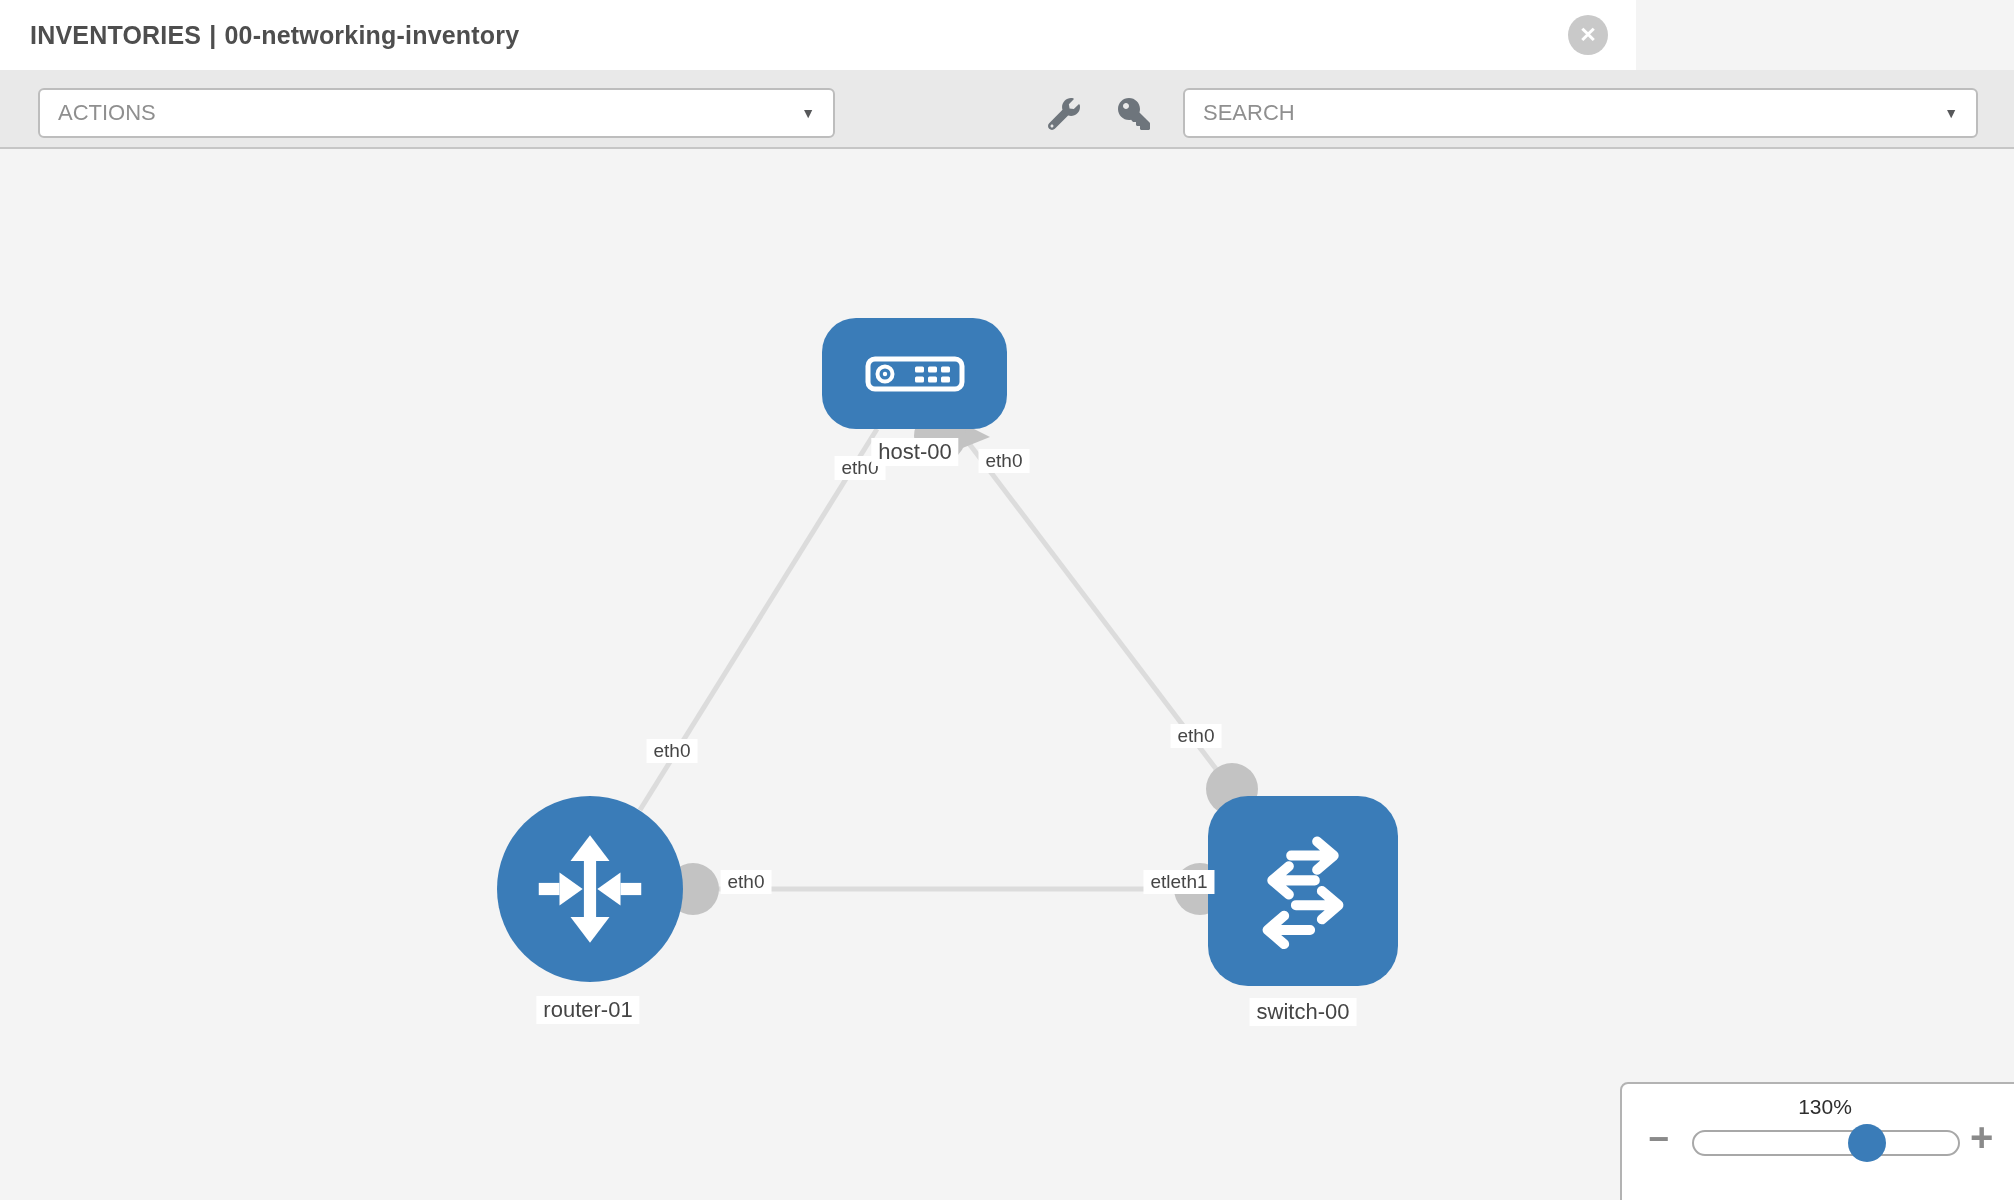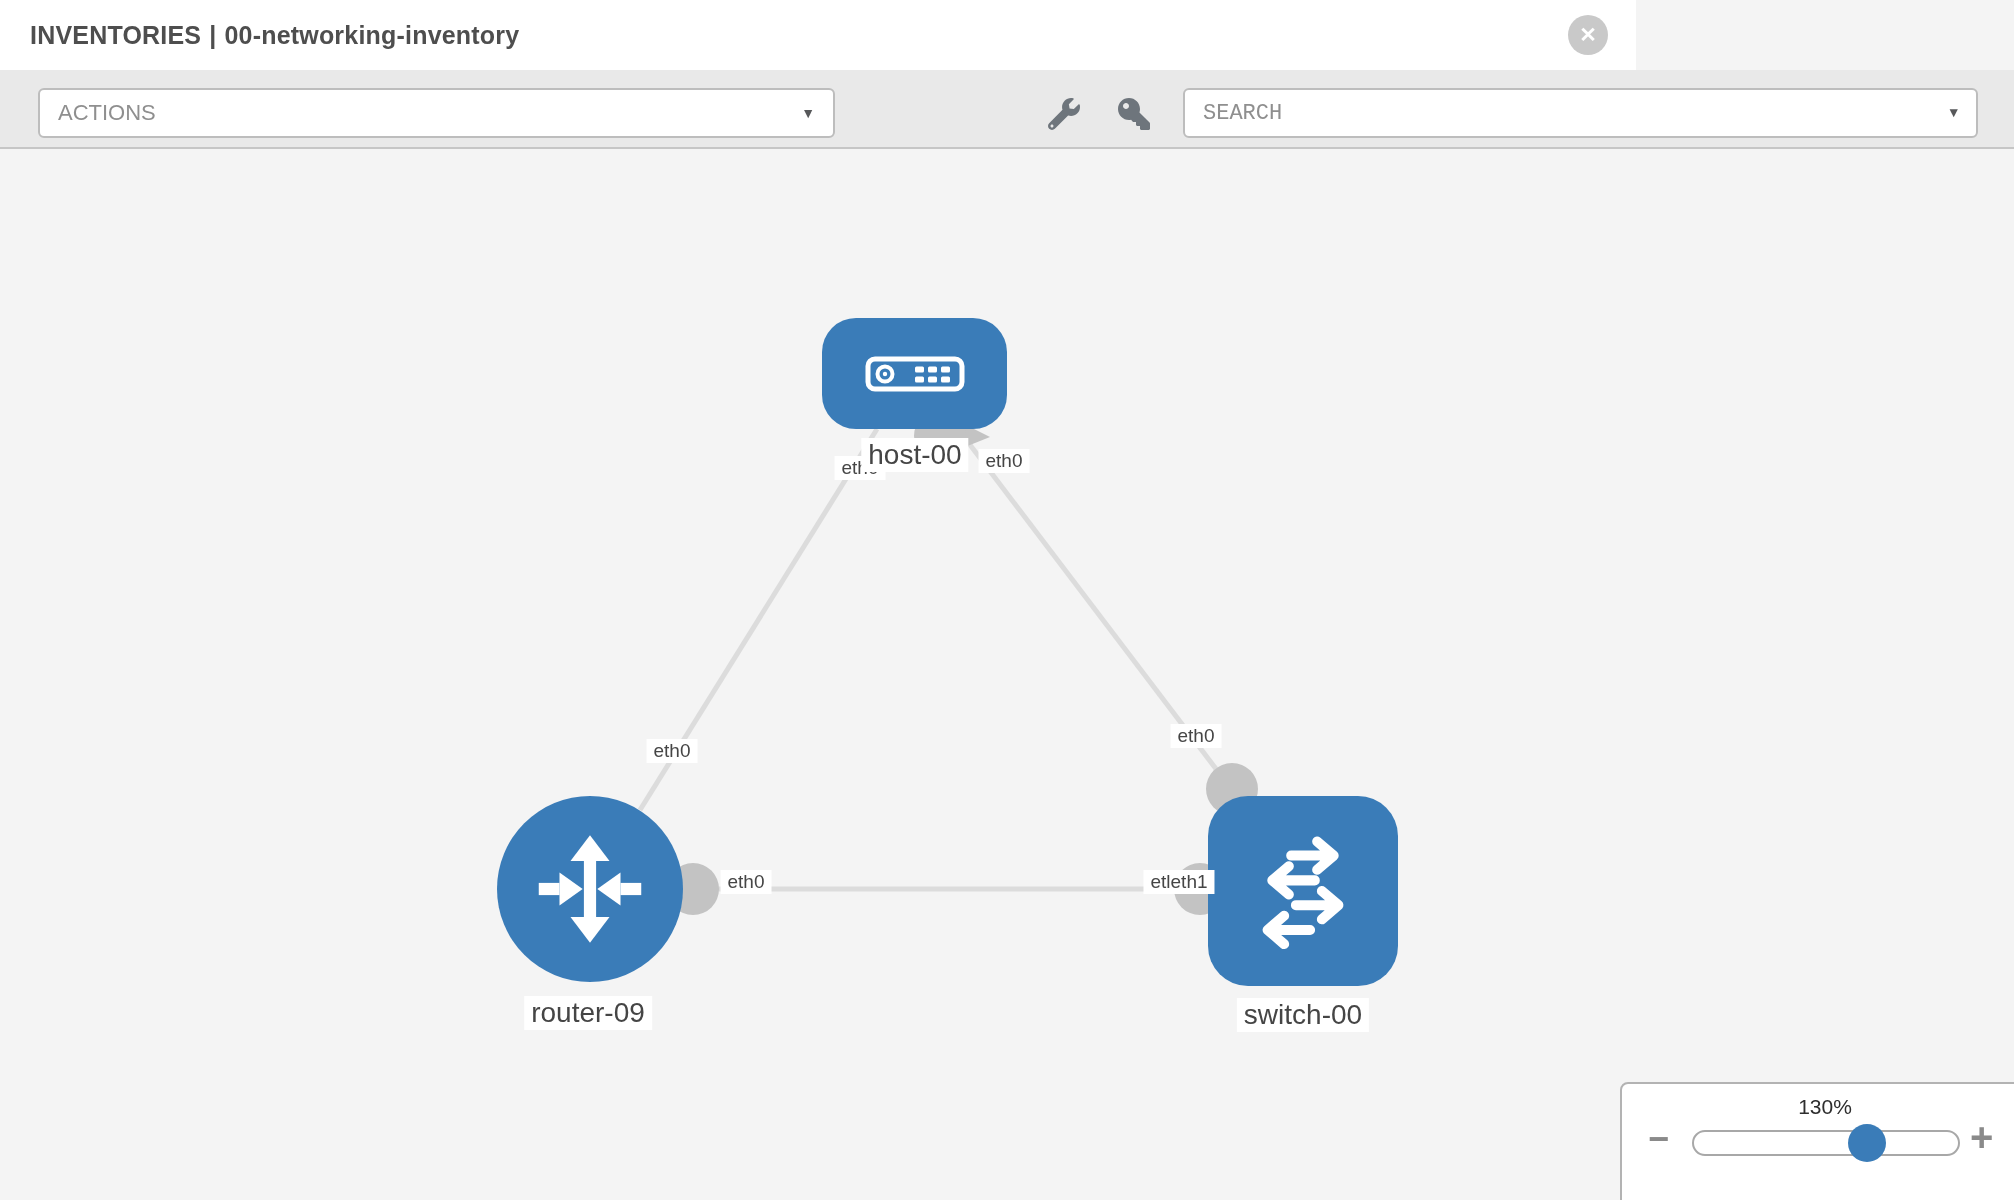--- a/index.html
+++ b/index.html
@@ -21,42 +21,42 @@
   
   .toolbar { position:absolute; top:70px; left:0; width:2014px; height:79px;
              background:#e9e9e9; border-bottom:2px solid #c6c6c6; }
   .select { position:absolute; top:18px; height:50px; background:#ffffff;
             border:2px solid #bdbdbd; border-radius:6px; cursor:pointer; }
   .select .val { position:absolute; left:18px; top:50%; transform:translateY(-50%);
                  font-size:22px; color:#8f8f8f; }
   .select .caret { position:absolute; right:18px; top:50%; transform:translateY(-50%);
                    font-size:14px; color:#57585a; }
   #actions-select { left:38px;  width:797px; }
-  #search-select  { left:1183px; width:795px;font-family:Liberation Mono, monospace; }
+  #search-select  { left:1183px; width:795px; }
   .tool-btn { position:absolute; top:26px; width:36px; height:36px; cursor:pointer;
               display:flex; align-items:center; justify-content:center; }
   #wrench-btn { left:1046px; }
   #key-btn    { left:1116px; }
   .tool-btn svg { width:32px; height:32px; fill:#6e757c; }
   
   .canvas { position:absolute; top:155px; left:0; width:2014px; height:1045px; background:#f4f4f4; }
   svg.topo { position:absolute; left:0; top:0; width:2014px; height:1045px; }
   .link { stroke:var(--link-gray); stroke-width:5; }
   .port { fill:var(--port-gray); }
   .node { position:absolute; background:var(--node-blue);
           display:flex; align-items:center; justify-content:center; cursor:pointer; }
   #node-host   { left:822px;  top:163px; width:185px; height:111px; border-radius:34px; }
   #node-router { left:497px;  top:641px; width:186px; height:186px; border-radius:50%; }
   #node-switch { left:1208px; top:641px; width:190px; height:190px; border-radius:40px; }
   #node-host svg   { width:100px; }
   #node-router svg { width:122px; }
   #node-switch svg { width:118px; }
   .chip { position:absolute; transform:translateX(-50%); background:#ffffff;
           color:#454545; padding:1px 7px; white-space:nowrap; }
-  .chip.big   { font-size:28px; z-index:3; }
+  .chip.big   { font-size:22px; z-index:3; }
   .chip.small { font-size:19px; z-index:2; }
   #lbl-host   { left:915px;  top:283px; }
   #lbl-router { left:588px;  top:841px; }
   #lbl-switch { left:1303px; top:843px;text-align:right; }
   #if-host-left    { left:860px;  top:301px; }
   #if-host-right   { left:1004px; top:294px; }
   #if-router-up    { left:672px;  top:584px; }
   #if-switch-up    { left:1196px; top:569px; }
   #if-bottom-left  { left:746px;  top:715px; }
   #if-bottom-right { left:1135px; top:715px;margin-left:44px; }
@@ -155,21 +155,21 @@
     <div class="node" id="node-switch">
       <svg viewBox="0 0 100 100" fill="none" stroke="#ffffff" stroke-width="8.5" stroke-linecap="round" stroke-linejoin="round">
         <path d="M40 20 H72 M62 8 L76 20 L62 32"></path>
         <path d="M60 41 H28 M38 29 L24 41 L38 53"></path>
         <path d="M44 62 H76 M66 50 L80 62 L66 74"></path>
         <path d="M56 83 H24 M34 71 L20 83 L34 95"></path>
       </svg>
     </div>
 
     <div class="chip big" id="lbl-host">host-00</div>
-    <div class="chip big" id="lbl-router">router-09</div>
+    <div class="chip big" id="lbl-router">router-01</div>
     <div class="chip big" id="lbl-switch">switch-00</div>
 
     <div class="chip small" id="if-host-left">eth0</div>
     <div class="chip small" id="if-host-right">eth0</div>
     <div class="chip small" id="if-router-up">eth0</div>
     <div class="chip small" id="if-switch-up">eth0</div>
     <div class="chip small" id="if-bottom-left">eth0</div>
     <div class="chip small" id="if-bottom-right">etleth1</div>
   </div>
 

